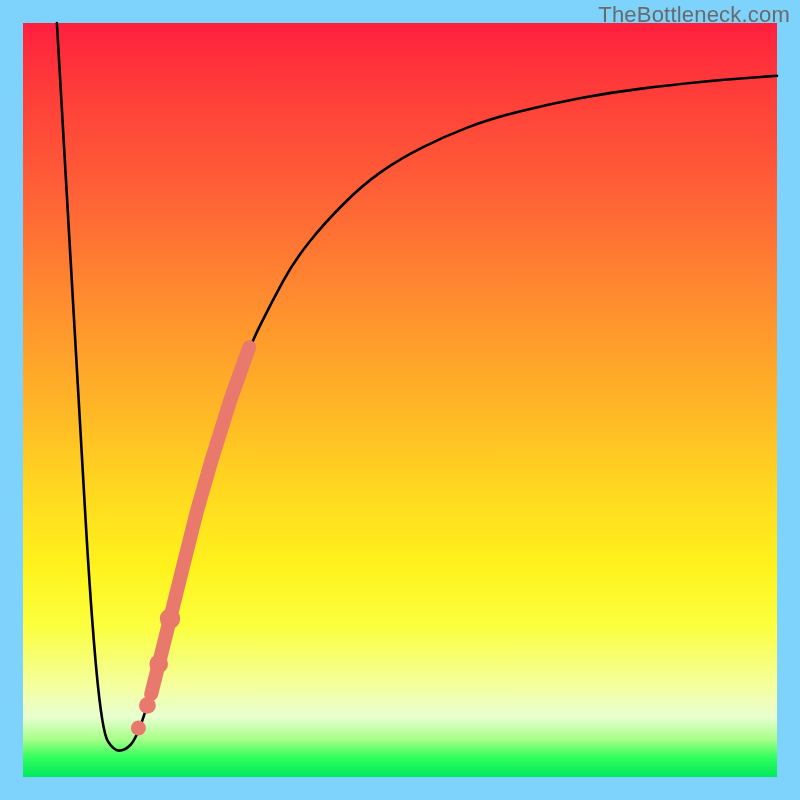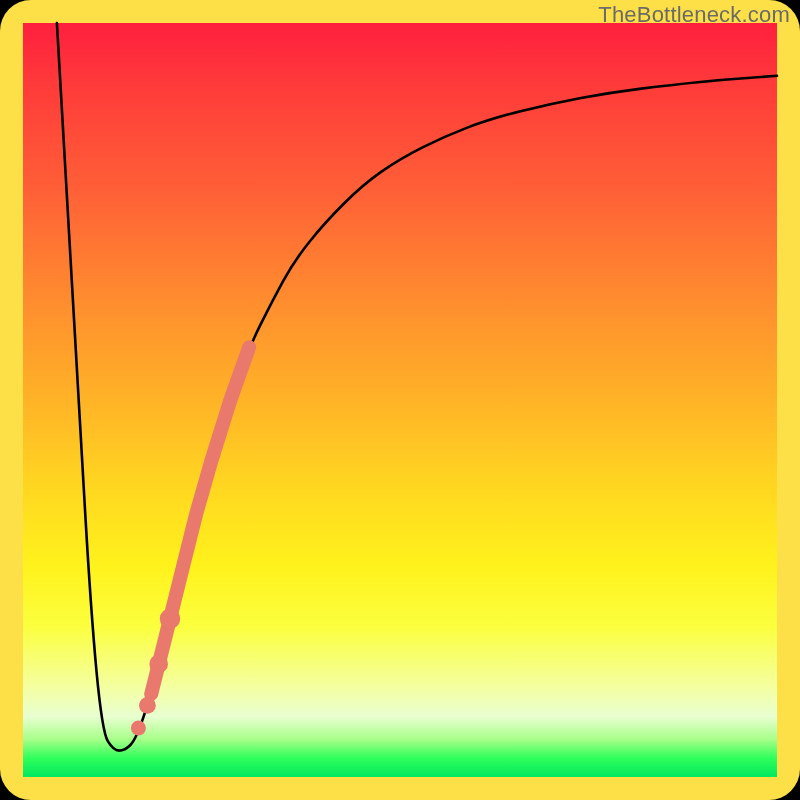--- a/index.html
+++ b/index.html
@@ -8,22 +8,21 @@
     width: 800px;
     height: 800px;
     overflow: hidden;
     background: #000;
     font-family: Arial, Helvetica, sans-serif;
   }
   .frame {
     position: relative;
     width: 800px;
     height: 800px;
-    background: #fde047;
-    border-radius: 31px;
+    background: #7dd3fc;
   }
   .plot {
     position: absolute;
     left: 23px;
     top: 23px;
     width: 754px;
     height: 754px;
     
     background: linear-gradient(
       to bottom,

